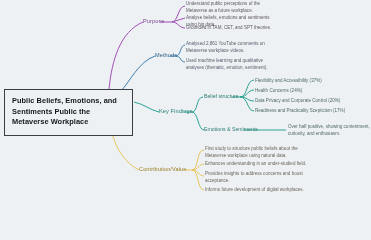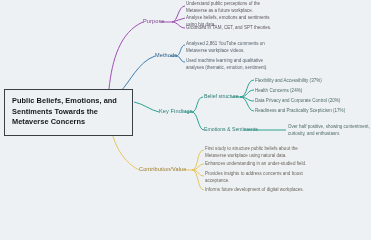--- a/index.html
+++ b/index.html
@@ -108,21 +108,21 @@
     <path d="M244 130 L 286 130" stroke="#2aa393" stroke-width="1"></path>
 
     <path d="M109 118 C 112 140, 120 160, 139 170" stroke="#e8c55c" stroke-width="1"></path>
     <path d="M185 170 L 192 170" stroke="#e8c55c" stroke-width="1"></path>
     <path d="M192 170 C 199 170, 196 150, 204 150" stroke="#e8c55c" stroke-width="1"></path>
     <path d="M192 170 C 199 170, 198 164, 204 164" stroke="#e8c55c" stroke-width="1"></path>
     <path d="M192 170 C 199 170, 198 176, 204 176" stroke="#e8c55c" stroke-width="1"></path>
     <path d="M192 170 C 199 170, 197 190, 204 190" stroke="#e8c55c" stroke-width="1"></path>
   </svg>
 
-  <div class="node" id="root-node">Public Beliefs, Emotions, and Sentiments Towards the Metaverse Concerns</div>
+  <div class="node" id="root-node">Public Beliefs, Emotions, and Sentiments Public the Metaverse Workplace</div>
 
   <div class="node branch-label b-purpose" style="left:143px; top:19px;">Purpose</div>
 
   <div class="node leaf leaf-purple w-narrow" style="left:186px; top:1px;">Understand public perceptions of the Metaverse as a future workplace.</div>
 
   <div class="node leaf leaf-purple w-narrow" style="left:186px; top:15px;">Analyse beliefs, emotions and sentiments using big data.</div>
 
   <div class="node leaf leaf-purple w-narrow" style="left:186px; top:25px;">Grounded in TAM, CET, and SPT theories.</div>
 
   <div class="node branch-label b-methods" style="left:155px; top:53px;">Methods</div>

